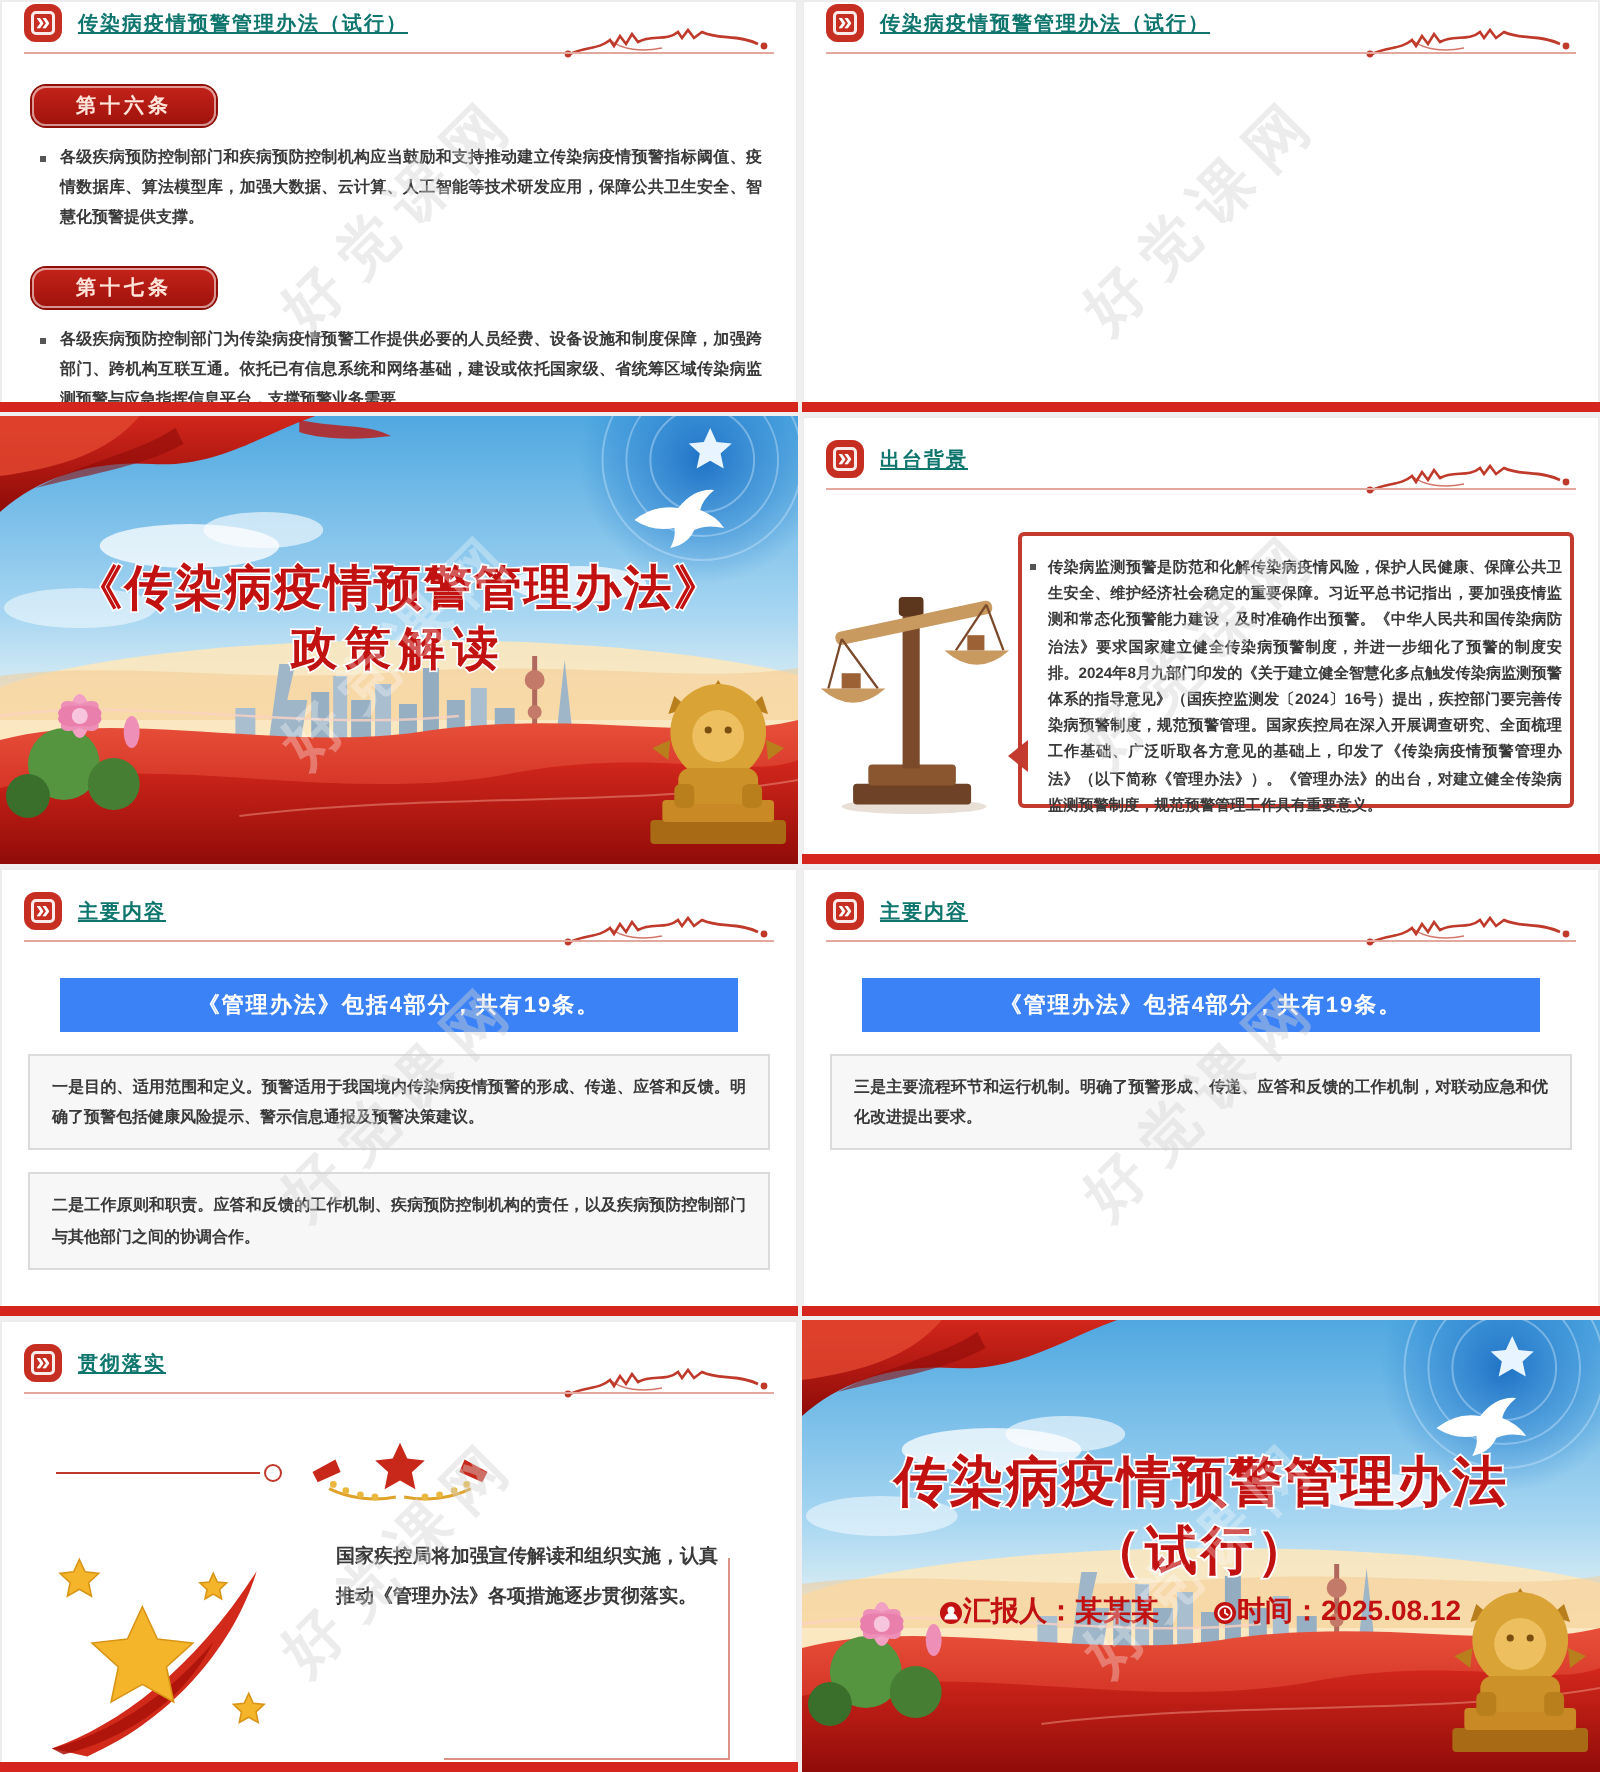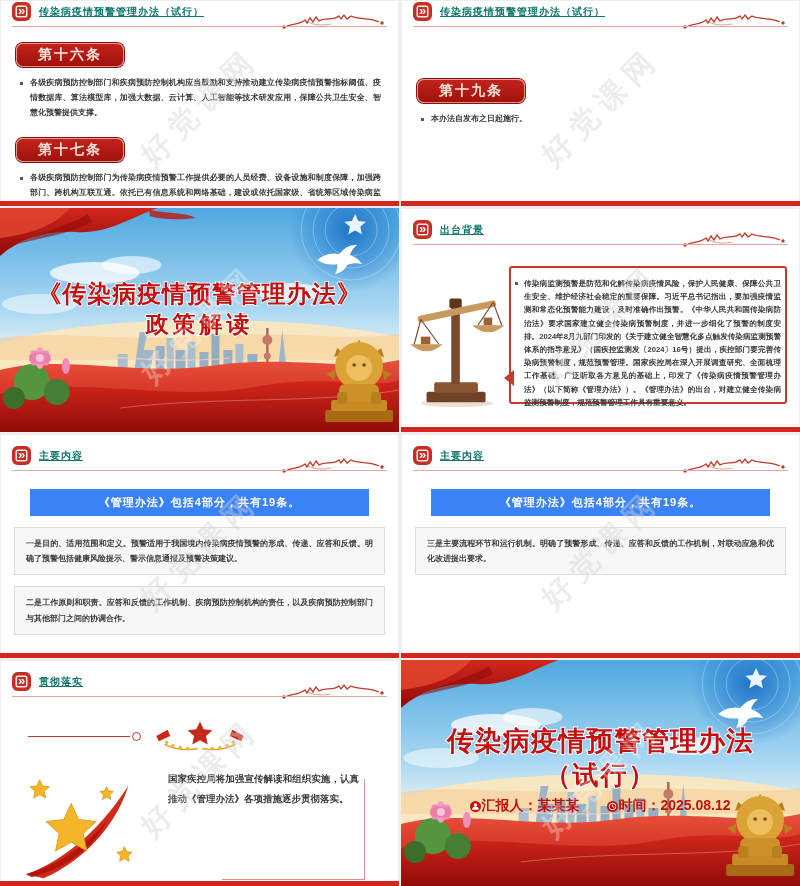--- a/index.html
+++ b/index.html
@@ -18,21 +18,21 @@
   .wall-art{position:absolute;right:10px;bottom:-6px;width:108px;height:28px;}
   
   .foot{position:absolute;left:0;right:0;bottom:0;height:5px;background:#D6251D;z-index:6;}
   
   .wm{position:absolute;left:50%;top:52%;transform:translate(-50%,-50%) rotate(-45deg);
       color:#D4D4D4;opacity:.42;font-size:30px;font-weight:bold;letter-spacing:8px;
       pointer-events:none;z-index:5;white-space:nowrap;}
   .cover .wm{color:#ffffff;opacity:.3;}
   
   .art-badge{display:inline-block;margin:16px 0 0 16px;background:linear-gradient(#C4231A,#9E120C);
-      color:#FFE4D9;font-weight:bold;font-size:14px;padding:3px 22px;border-radius:7px;
+      color:#FFE4D9;font-weight:bold;font-size:10px;padding:3px 22px;border-radius:7px;
       box-shadow:inset 0 0 0 1px rgba(255,255,255,.55), 0 0 0 1px #8E0E08;letter-spacing:2px;}
   .art-text{display:flex;gap:7px;margin:9px 18px 0 20px;font-size:8px;line-height:1.85;
       color:#3A3A3A;font-weight:bold;text-align:justify;}
   .art-text .dot{flex:0 0 auto;width:3px;height:3px;background:#555;margin-top:6px;}
   .gap-sm{height:2px;} .gap-lg{height:36px;}
   
   .bg-box{position:absolute;left:108px;right:13px;top:58px;bottom:28px;border:2px solid #C23B2E;
       border-radius:3px;background:#fff;padding:9px 4px;z-index:2;}
   .bg-box::before{content:"";position:absolute;left:-15px;bottom:16px;width:0;height:0;
       border:8px solid transparent;border-right:10px solid #C23B2E;}
@@ -101,27 +101,20 @@
       <span class="chev">»</span>
       <span class="h-title">传染病疫情预警管理办法（试行）</span>
       <svg class="wall-art" viewBox="0 0 108 28">
         <path d="M4 22 C12 18 18 20 24 15 L26 18 L29 13 L32 17 L35 12 L38 16 C45 12 52 16 58 11 L60 14 L63 10 L66 14 L70 11 C78 15 88 12 98 17" fill="none" stroke="#BF3A2B" stroke-width="1.3"></path>
         <path d="M24 15 C30 20 40 21 50 19" fill="none" stroke="#BF3A2B" stroke-width="0.7" opacity="0.7"></path>
         <circle cx="3" cy="22" r="1.7" fill="#BF3A2B"></circle>
           <circle cx="101" cy="18" r="1.7" fill="#BF3A2B"></circle>
       </svg>
     </div>
     <div class="gap-lg"></div>
-    <div>
-      <span class="art-badge">第十九条</span>
-      <div class="art-text">
-          <span class="dot"></span>
-          <span>本办法自发布之日起施行。</span>
-        </div>
-    </div>
     <div class="wm">好党课网</div>
     <div class="foot"></div>
   </div>
 
   <div class="slide cover">
     <svg class="coverbg" viewBox="0 0 400 224" preserveAspectRatio="none">
       <defs>
         <linearGradient id="skyA" x1="0" y1="0" x2="0" y2="1">
           <stop offset="0" stop-color="#4FA8E0"></stop>
             <stop offset="0.45" stop-color="#A9D7F2"></stop>

